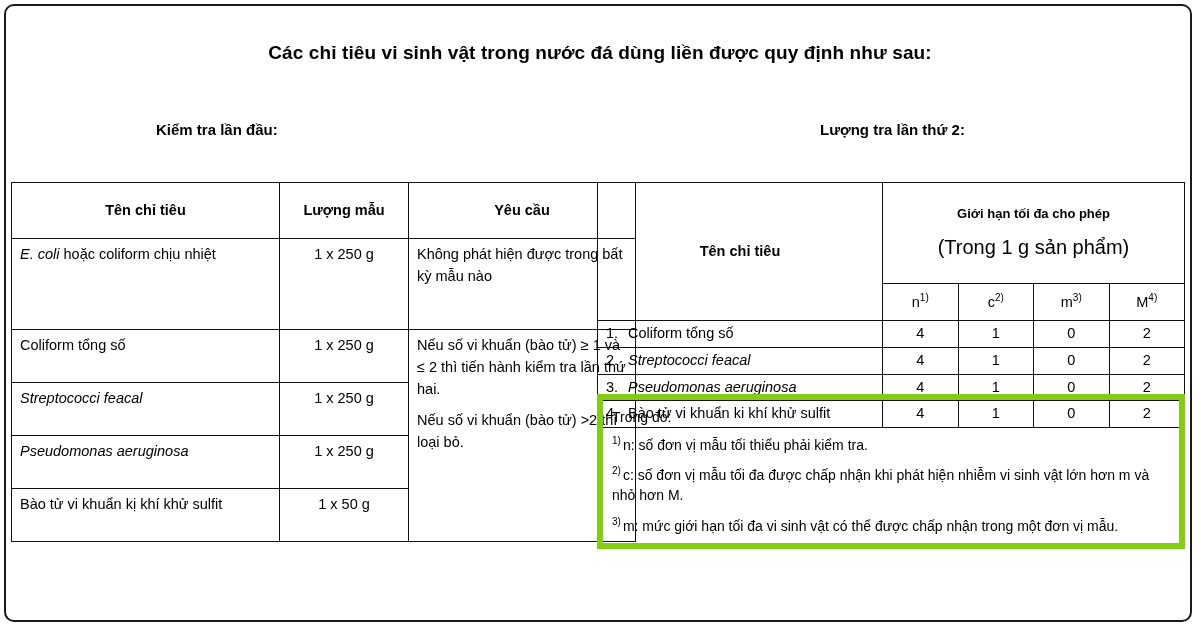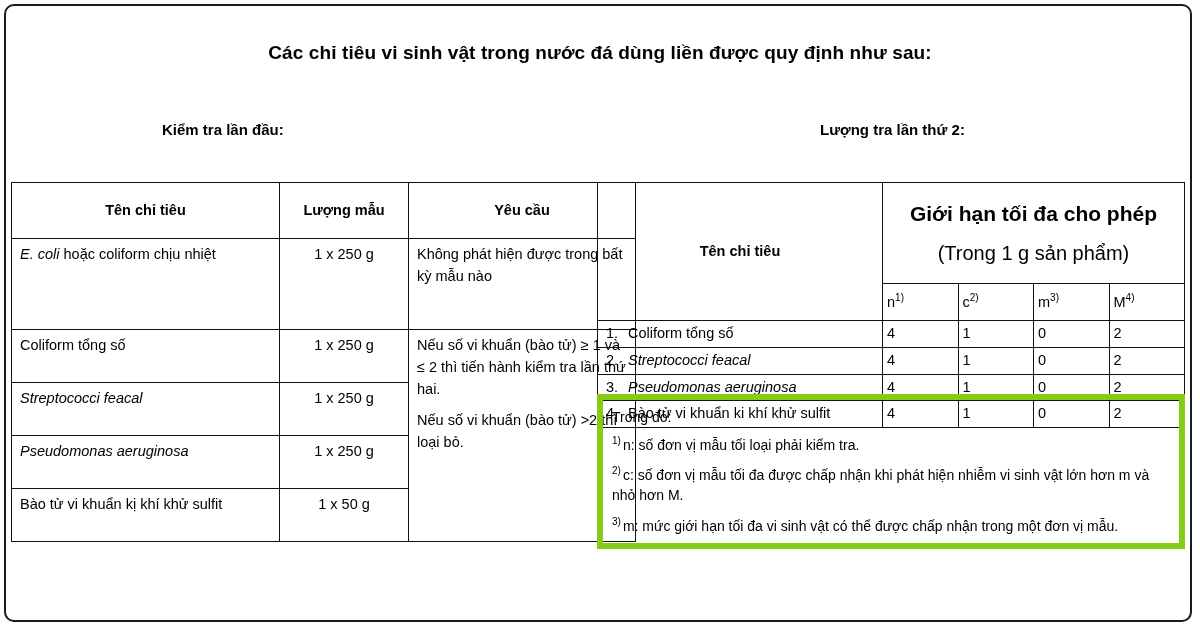--- a/index.html
+++ b/index.html
@@ -42,21 +42,21 @@
     font-size: 19px;
     font-weight: bold;
     letter-spacing: 0.1px;
   }
 
   .section-label {
     position: absolute;
     font-size: 15px;
     font-weight: bold;
   }
-  #label-left  { left: 162px; top: 121px; }
+  #label-left  { left: 156px; top: 121px; }
   #label-right { left: 820px; top: 121px; }
 
   
   table.grid {
     position: absolute;
     border-collapse: collapse;
     table-layout: fixed;
     font-size: 14.5px;
   }
   table.grid td, table.grid th {
@@ -94,37 +94,37 @@
 
   
   #table-right {
     left: 597px;
     top: 182px;
     width: 588px;
   }
   #table-right .c-name { width: 268px; }
   #table-right .c-num  { width: 80px; }
   #table-right td.num, #table-right th.num {
-    text-align: left;
+    text-align: center;
     vertical-align: middle;
     padding: 2px 4px;
   }
   #table-right thead th.hdr-name {
     height: 106px;
   }
   #table-right thead th.hdr-limit {
     height: 72px;
     padding: 14px 6px;
   }
   #table-right thead th.hdr-sub {
     height: 32px;
     font-weight: normal;
     font-size: 14.5px;
   }
-  .limit-line1 { display: block; font-weight: bold; font-size: 21px; margin-bottom: 9px; }
+  .limit-line1 { display: block; font-weight: bold; font-size: 13px; margin-bottom: 9px; }
   .limit-line2 { display: block; font-weight: normal; font-size: 20px; }
   #table-right tbody td {
     height: 18px;
     padding: 2px 8px;
     vertical-align: middle;
   }
   .idx { display: inline-block; width: 22px; }
   sup { font-size: 10px; vertical-align: super; }
 
   
@@ -236,18 +236,18 @@
         <td class="num">4</td>
         <td class="num">1</td>
         <td class="num">0</td>
         <td class="num">2</td>
       </tr>
     </tbody>
   </table>
 
   <div id="footnote-box">
     <p class="fn-head">Trong đó:</p>
-    <p class="fn"><sup>1)</sup><span>n: số đơn vị mẫu tối loại phải kiểm tra.</span></p>
+    <p class="fn"><sup>1)</sup><span>n: số đơn vị mẫu tối thiểu phải kiểm tra.</span></p>
     <p class="fn"><sup>2)</sup><span>c: số đơn vị mẫu tối đa được chấp nhận khi phát hiện nhiễm vi sinh vật lớn hơn m và nhỏ hơn M.</span></p>
     <p class="fn"><sup>3)</sup><span>m: mức giới hạn tối đa vi sinh vật có thể được chấp nhận trong một đơn vị mẫu.</span></p>
   </div>
 
 </div>
 
 </body></html>

